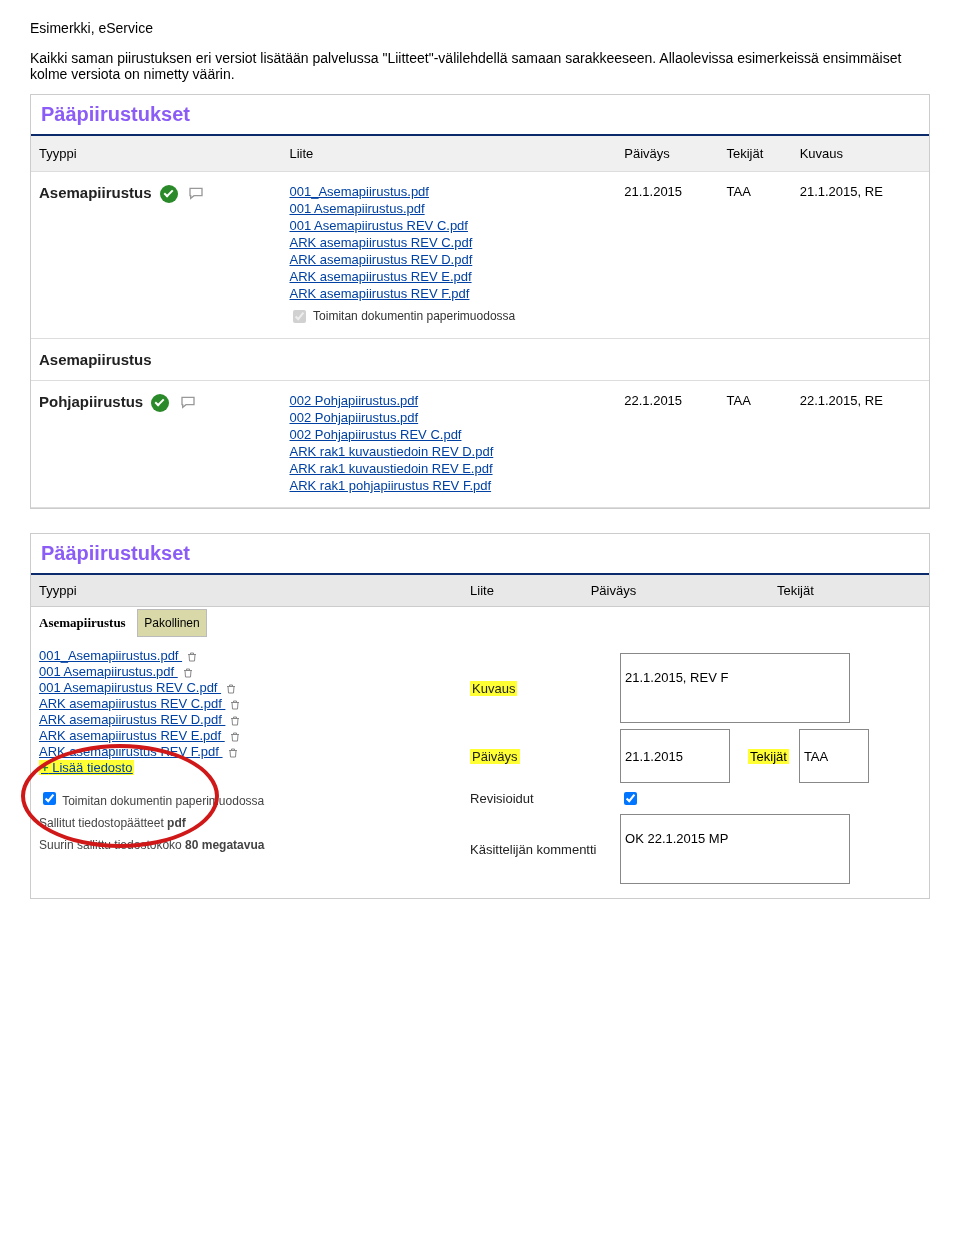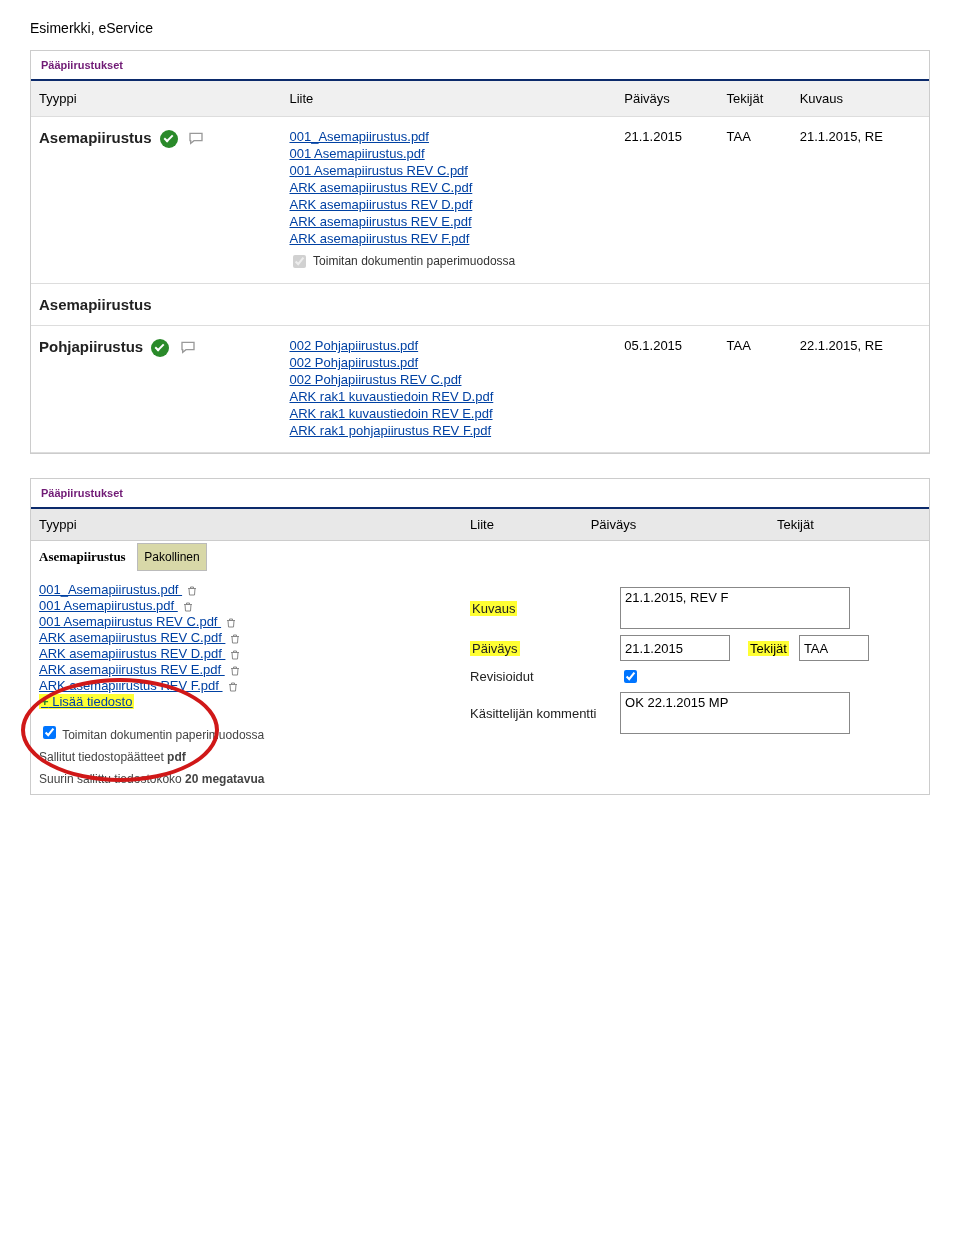--- a/index.html
+++ b/index.html
@@ -1,20 +1,20 @@
 <!DOCTYPE html>
 <html><head>
 <meta charset="utf-8">
 <style>
   body{margin:0;background:#fff;font-family:Arial,Helvetica,sans-serif;font-size:14px;color:#000;width:960px}
   .page{padding:20px 30px 30px}
   .title{font-weight:normal;margin-bottom:14px}
   .paratext{margin-bottom:12px}
   .panel{border:1px solid #ccc;background:#fff;margin:10px 0 24px}
-  .section-title{font-family:'Trebuchet MS',Arial,sans-serif;font-weight:bold;font-size:11px;color:#701a75;padding:8px 10px 4px 10px}
+  .section-title{font-family:'Trebuchet MS',Arial,sans-serif;font-weight:bold;font-size:20px;color:#8b5cf6;padding:8px 10px 4px 10px}
   .blue-sep{height:2px;background:#0b2a6b;margin:4px 0 0}
   table.data{width:100%;border-collapse:collapse}
   table.data th{text-align:left;font-weight:normal;background:#f0f0f0;padding:10px 8px;border-bottom:1px solid #ddd;font-size:13px}
   table.data td{vertical-align:top;padding:12px 8px;border-bottom:1px solid #ddd;font-size:13px}
   table.data td.tyyppi{font-family:'Trebuchet MS',Arial;font-weight:bold;font-size:15px;color:#222;white-space:nowrap}
   .linklist a{display:block;color:#0041a3;text-decoration:underline;margin-bottom:2px}
   .paperform{margin-top:6px}
   .paperform input[type=checkbox]{vertical-align:middle}
   .chk-label{font-size:12px;color:#333}
   .ok-icon{display:inline-block;width:18px;height:18px;border-radius:50%;background:#2a8a2a;position:relative;vertical-align:middle;margin:0 4px}
@@ -26,35 +26,36 @@
   .panel2 th{background:#e8e8e8;padding:8px 8px;border-bottom:1px solid #ccc;font-weight:normal;text-align:left;font-size:13px}
   .panel2 td{padding:8px 8px;vertical-align:top;font-size:13px}
   .row-head .pak{background:#d8d8a8;border:1px solid #bbb;padding:6px 6px;font-size:12px;margin-left:8px}
   .filecol{width:320px}
   .filecol a{display:block;color:#0041a3;text-decoration:underline;margin:1px 0;font-size:13px}
   .trash{display:inline-block;width:12px;height:12px;margin-left:4px;vertical-align:middle}
   .trash svg{width:12px;height:12px}
   .hl{background:#ffff33;padding:0 2px}
   .formrow{display:flex;align-items:center;margin:6px 0}
   .formrow .lab{width:150px;font-size:13px;color:#222}
-  .txt,.ta{border:1px solid #888;font-family:Arial;font-size:13px;padding:2px 4px;background:#fff}
+  .txt,.ta{border:1px solid #888;font-family:Arial;font-size:13px;padding:16px 4px;background:#fff}
   .txt{width:220px;height:20px}
   .ta{width:220px;height:36px;resize:none}
   .circle{position:relative}
   .circle-ov{position:absolute;border:4px solid #d01818;border-radius:50%;pointer-events:none}
   .add{color:#177a17;margin-top:4px;display:inline-block}
   .add-plus{color:#2a8a2a;font-weight:bold}
   .foot{font-size:12px;color:#444;margin-top:14px}
   .foot .sub{margin-top:8px}
 </style>
 </head>
 <body>
 <div class="page">
 
 <div class="title">Esimerkki, eService</div>
+<div class="paratext">Kaikki saman piirustuksen eri versiot lisätään palvelussa "Liitteet"-välilehdellä samaan sarakkeeseen. Allaolevissa esimerkeissä ensimmäiset kolme versiota on nimetty väärin.</div>
 
 <div class="panel">
   <div class="section-title">Pääpiirustukset</div>
   <div class="blue-sep"></div>
   <table class="data">
     <thead>
       <tr>
         <th>Tyyppi</th>
         <th>Liite</th>
         <th>Päiväys</th>
@@ -99,21 +100,21 @@
             <td>
               <div class="linklist">
                 <a href="#">002 Pohjapiirustus.pdf</a>
                 <a href="#">002 Pohjapiirustus.pdf</a>
                 <a href="#">002 Pohjapiirustus REV C.pdf</a>
                 <a href="#">ARK rak1 kuvaustiedoin REV D.pdf</a>
                 <a href="#">ARK rak1 kuvaustiedoin REV E.pdf</a>
                 <a href="#">ARK rak1 pohjapiirustus REV F.pdf</a>
               </div>
             </td>
-            <td>05.1.2015</td>
+            <td>22.1.2015</td>
             <td>TAA</td>
             <td>22.1.2015, RE</td>
           </tr>
         </tbody>
   </table>
 </div>
 
 
 <div class="panel panel2">
   <div class="section-title">Pääpiirustukset</div>
@@ -167,21 +168,21 @@
           </div>
           <div class="foot">
             <label>
               <input type="checkbox" checked="" style="">
               <span>Toimitan dokumentin paperimuodossa</span>
             </label>
             <div class="sub">
               <span>Sallitut tiedostopäätteet </span><b>pdf</b>
             </div>
             <div class="sub">
-              <span>Suurin sallittu tiedostokoko </span><b>20 megatavua</b>
+              <span>Suurin sallittu tiedostokoko </span><b>80 megatavua</b>
             </div>
           </div>
         </td>
         <td colspan="3" style="border-bottom:none">
           <div class="formrow">
             <span class="lab"><span class="hl">Kuvaus</span></span>
             <textarea class="ta" style="">21.1.2015, REV F</textarea>
           </div>
           <div class="formrow">
             <span class="lab"><span class="hl">Päiväys</span></span>

